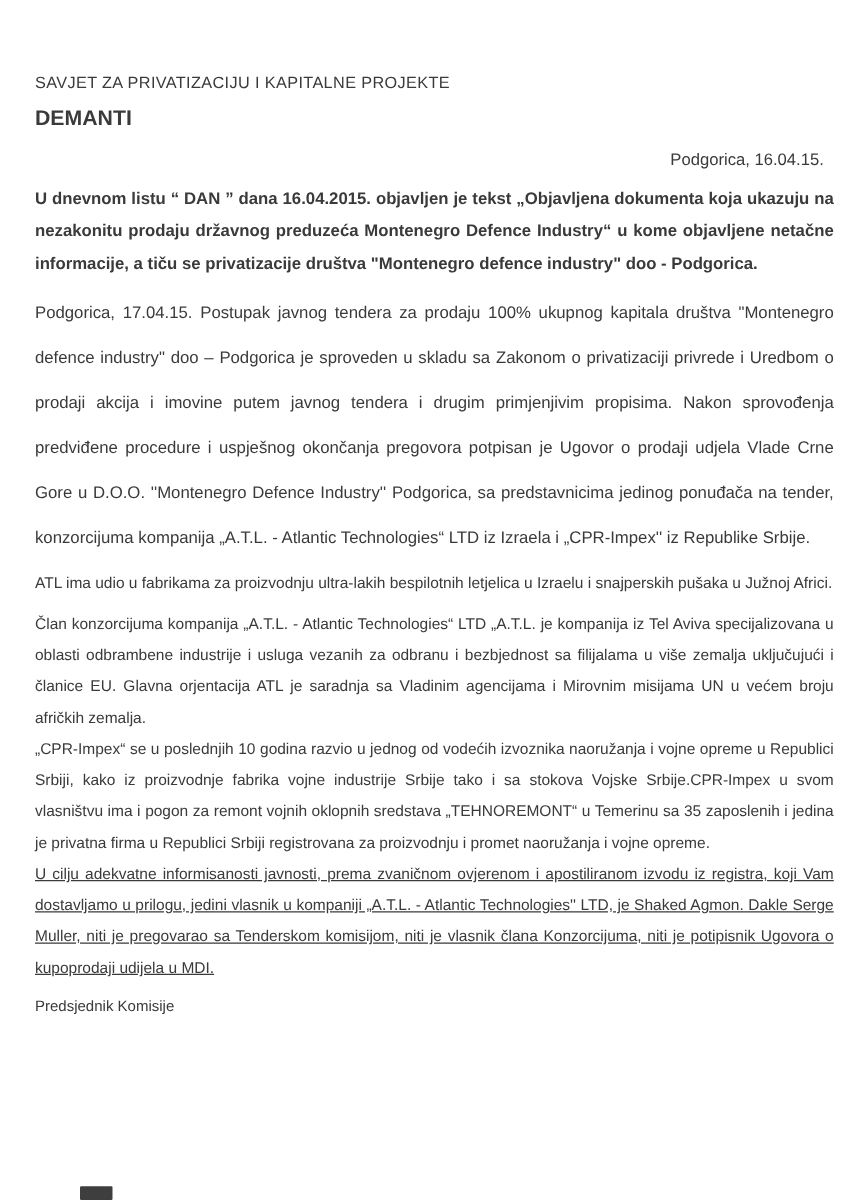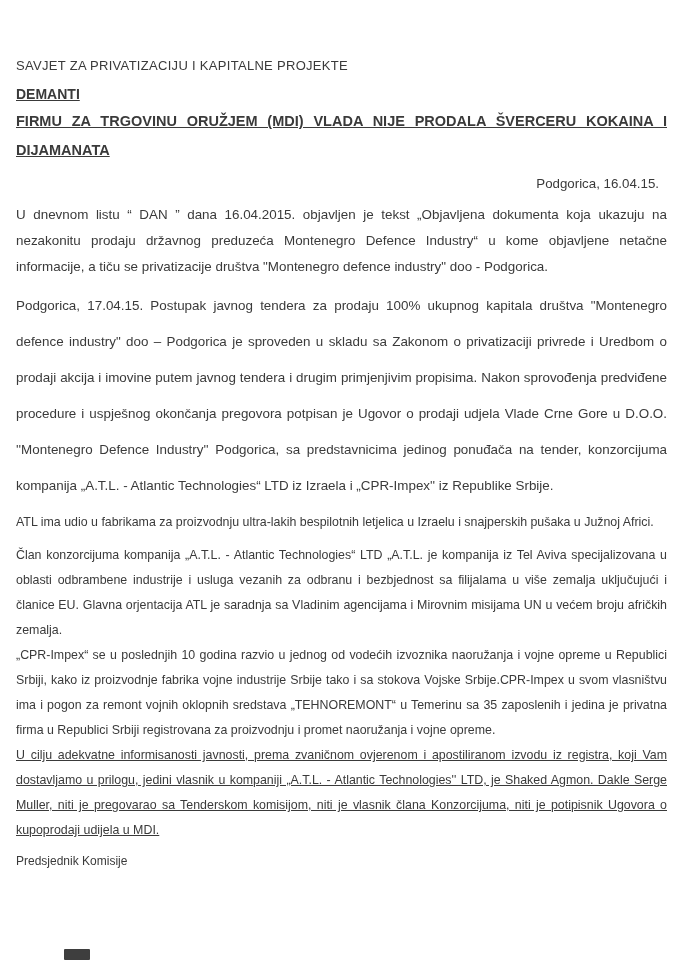--- a/index.html
+++ b/index.html
@@ -7,62 +7,61 @@
     html, body { margin: 0; padding: 0; }
     body {
       width: 679px;
       height: 960px;
       background: #ffffff;
       font-family: "Liberation Sans", "DejaVu Sans", sans-serif;
       color: #3a3a3a;
       position: relative;
       overflow: hidden;
     }
-    .page { padding: 58px 12px 0 16px; }
+    .page { padding: 58px 12px 0 28px; }
     p { margin: 0; }
 
     .org-line {
       font-size: 13px;
       line-height: 16px;
       letter-spacing: 0.3px;
       margin-bottom: 12px;
     }
     .committee-line {
       font-size: 14.5px;
       font-weight: bold;
       line-height: 18px;
       margin-bottom: 16px;
     }
     .demanti {
-      font-size: 14px;
+      font-size: 17px;
       font-weight: bold;
-      text-decoration: underline;
       line-height: 17px;
-      margin-bottom: 4px;
+      margin-bottom: 16px;
     }
     .doc-title {
       font-size: 14.5px;
       font-weight: bold;
       text-decoration: underline;
       line-height: 29px;
       text-align: justify;
       margin-bottom: 10px;
     }
     .dateline {
       font-size: 13.3px;
       font-weight: normal;
       text-align: right;
       line-height: 17px;
       padding-right: 8px;
       margin-bottom: 10px;
     }
     .para { text-align: justify; }
     .lead {
       font-size: 13.4px;
-      font-weight: normal;
+      font-weight: bold;
       line-height: 26px;
       margin-bottom: 8px;
     }
     .body-lg {
       font-size: 13.4px;
       line-height: 36px;
       margin-bottom: 6px;
     }
     .body-sm {
       font-size: 12.4px;
@@ -88,21 +87,20 @@
 </head>
 <body>
 
 <div class="page">
 
   <p class="org-line">SAVJET ZA PRIVATIZACIJU I KAPITALNE PROJEKTE</p>
 
 
   <p class="demanti">DEMANTI</p>
 
-  <p class="doc-title">FIRMU ZA TRGOVINU ORUŽJEM  (MDI) VLADA NIJE PRODALA ŠVERCERU  KOKAINA I DIJAMANATA</p>
 
   <p class="dateline">Podgorica, 16.04.15.</p>
 
   <p class="para lead">U dnevnom listu “ DAN ” dana 16.04.2015. objavljen je tekst „Objavljena dokumenta koja  ukazuju na nezakonitu prodaju državnog preduzeća Montenegro Defence Industry“  u kome objavljene netačne informacije, a tiču se privatizacije društva "Montenegro defence industry" doo - Podgorica.</p>
 
   <p class="para body-lg">Podgorica,  17.04.15.  Postupak javnog tendera za prodaju 100% ukupnog kapitala društva "Montenegro defence industry" doo – Podgorica je sproveden u  skladu sa Zakonom o privatizaciji privrede  i Uredbom o prodaji akcija i imovine putem javnog tendera   i drugim primjenjivim propisima. Nakon sprovođenja predviđene procedure i uspješnog okončanja pregovora potpisan  je Ugovor o prodaji udjela Vlade Crne Gore u D.O.O. ''Montenegro Defence Industry'' Podgorica, sa predstavnicima  jedinog ponuđača na tender, konzorcijuma kompanija „A.T.L. - Atlantic Technologies“ LTD iz Izraela i „CPR-Impex'' iz Republike Srbije.</p>
 
   <p class="para body-sm gap-after">ATL ima udio u fabrikama za proizvodnju ultra-lakih bespilotnih letjelica u Izraelu i snajperskih pušaka u Južnoj Africi.</p>
 
   <p class="para body-sm">Član konzorcijuma kompanija „A.T.L. - Atlantic Technologies“ LTD „A.T.L. je kompanija iz Tel Aviva specijalizovana u oblasti odbrambene industrije i usluga vezanih za odbranu i bezbjednost sa filijalama u više zemalja uključujući i članice EU. Glavna orjentacija ATL je saradnja sa Vladinim agencijama i Mirovnim misijama UN u većem broju afričkih zemalja.</p>

